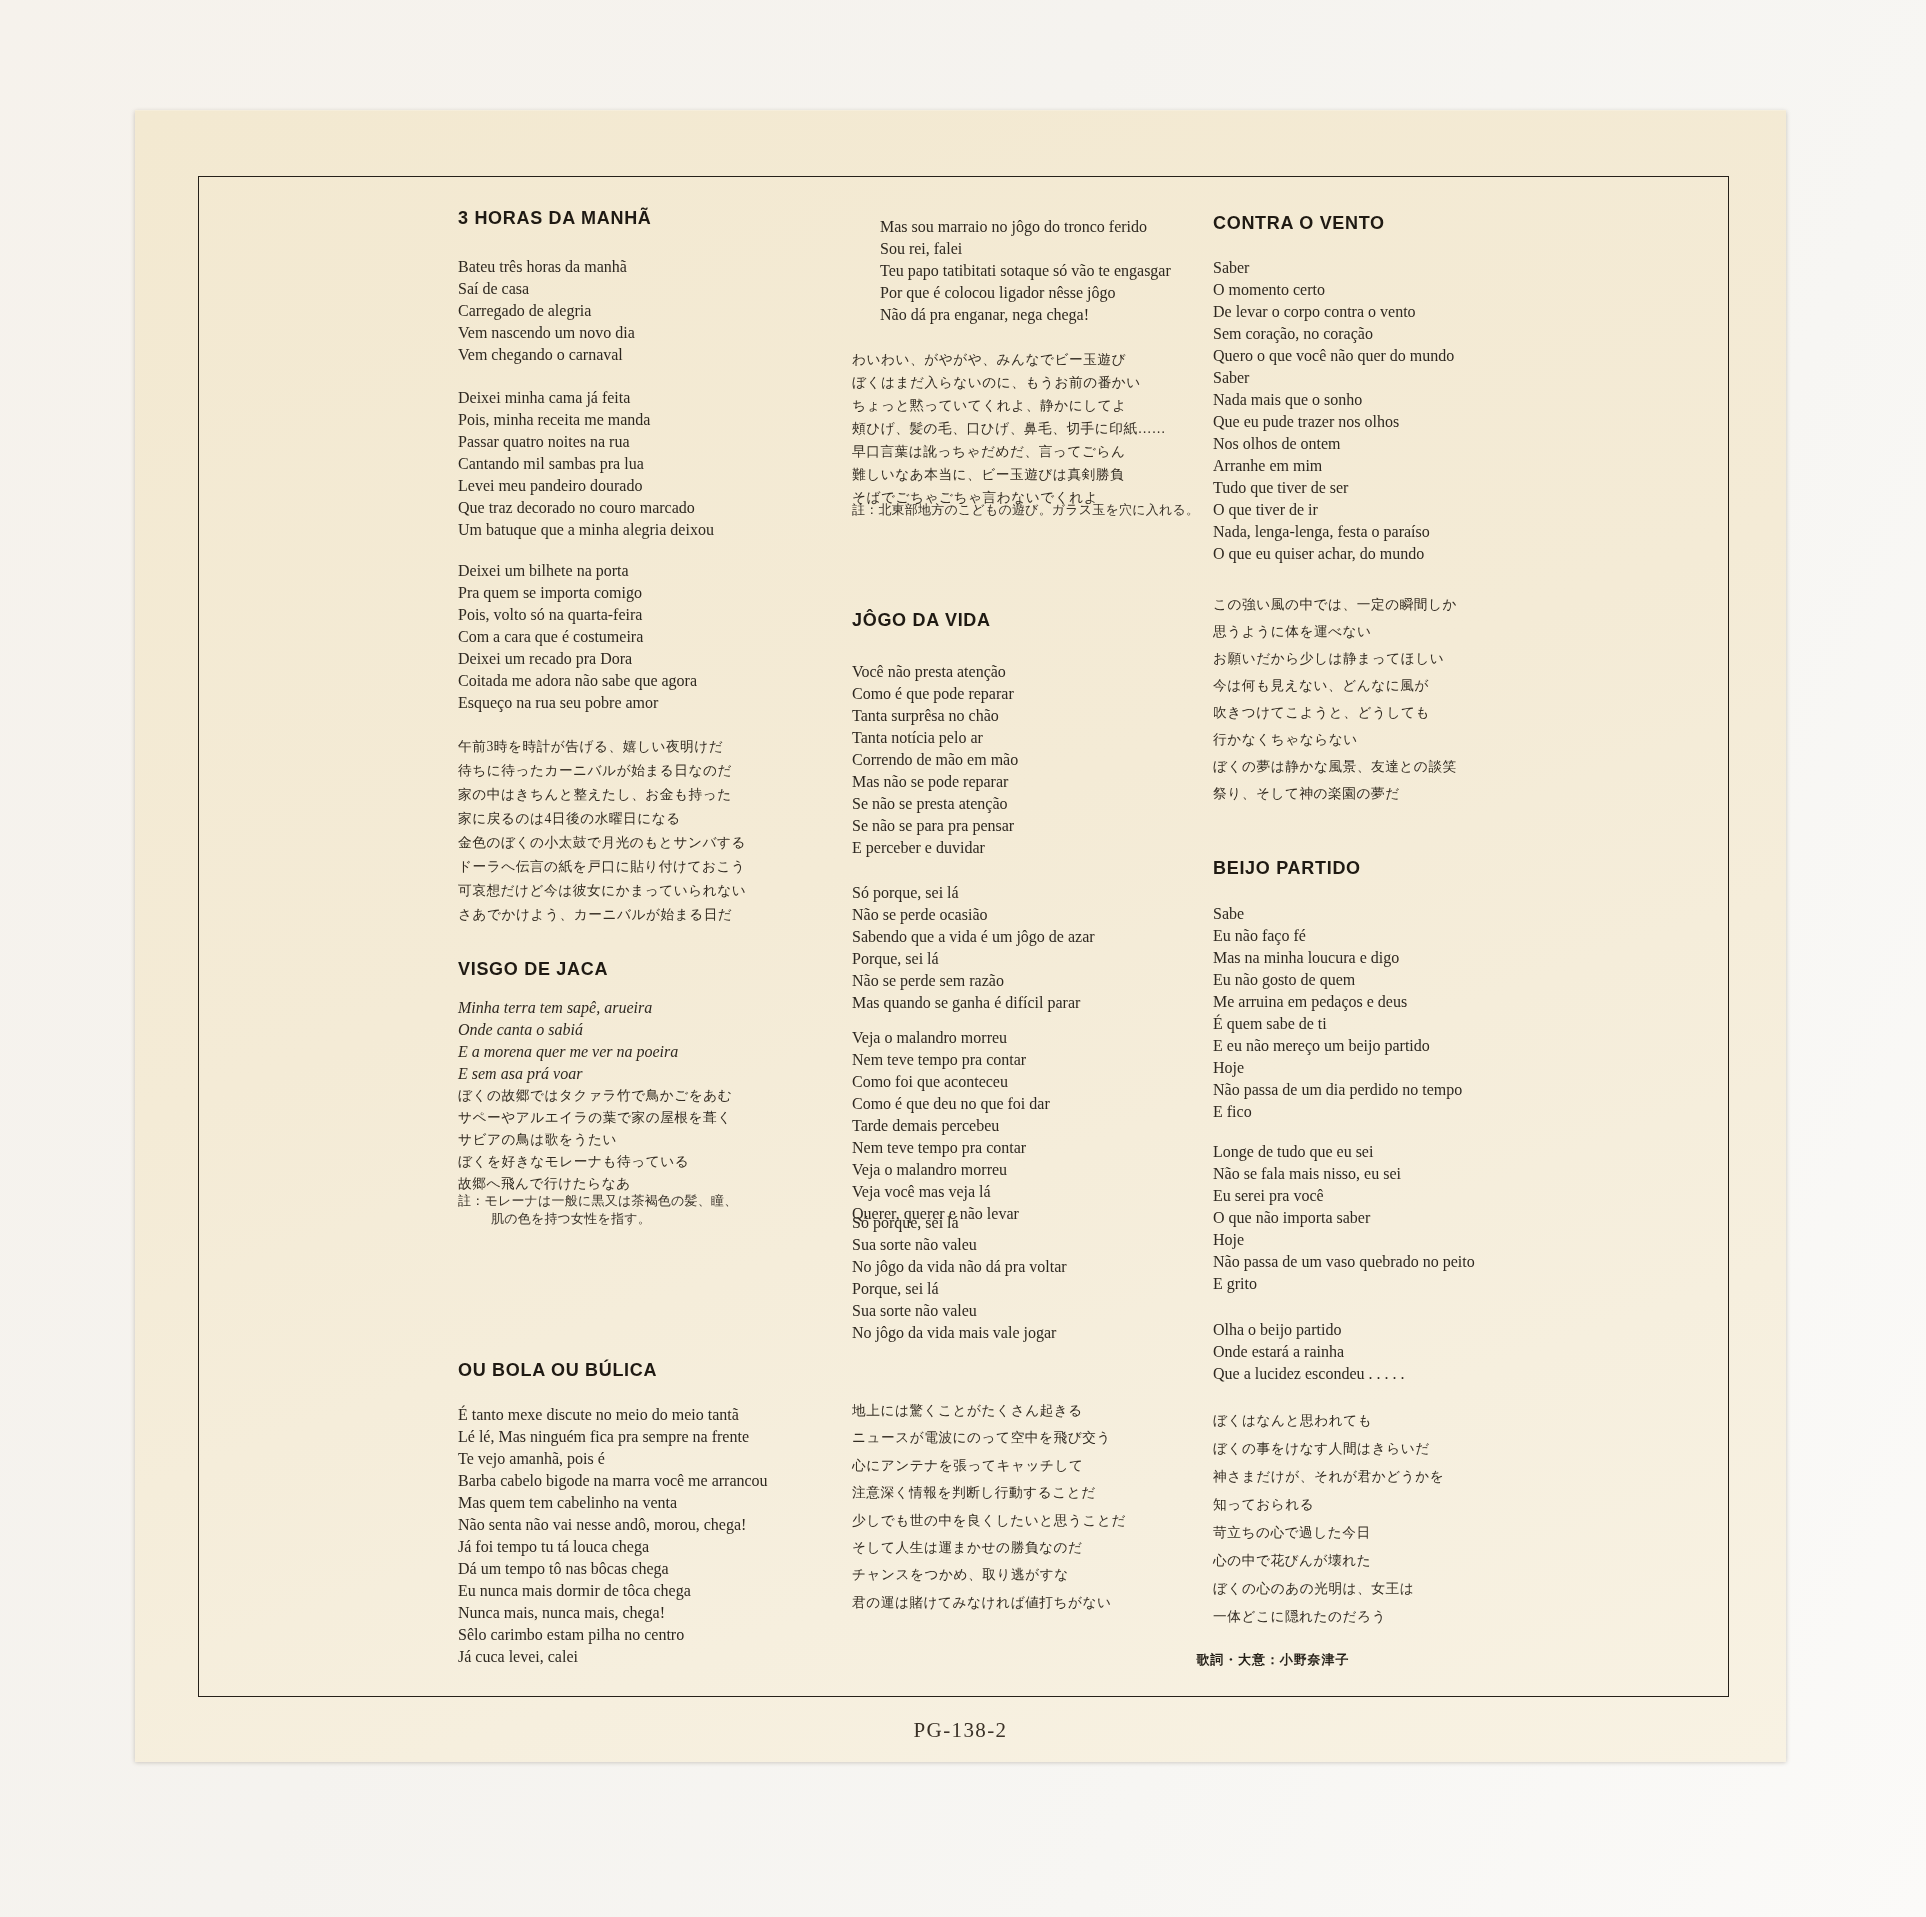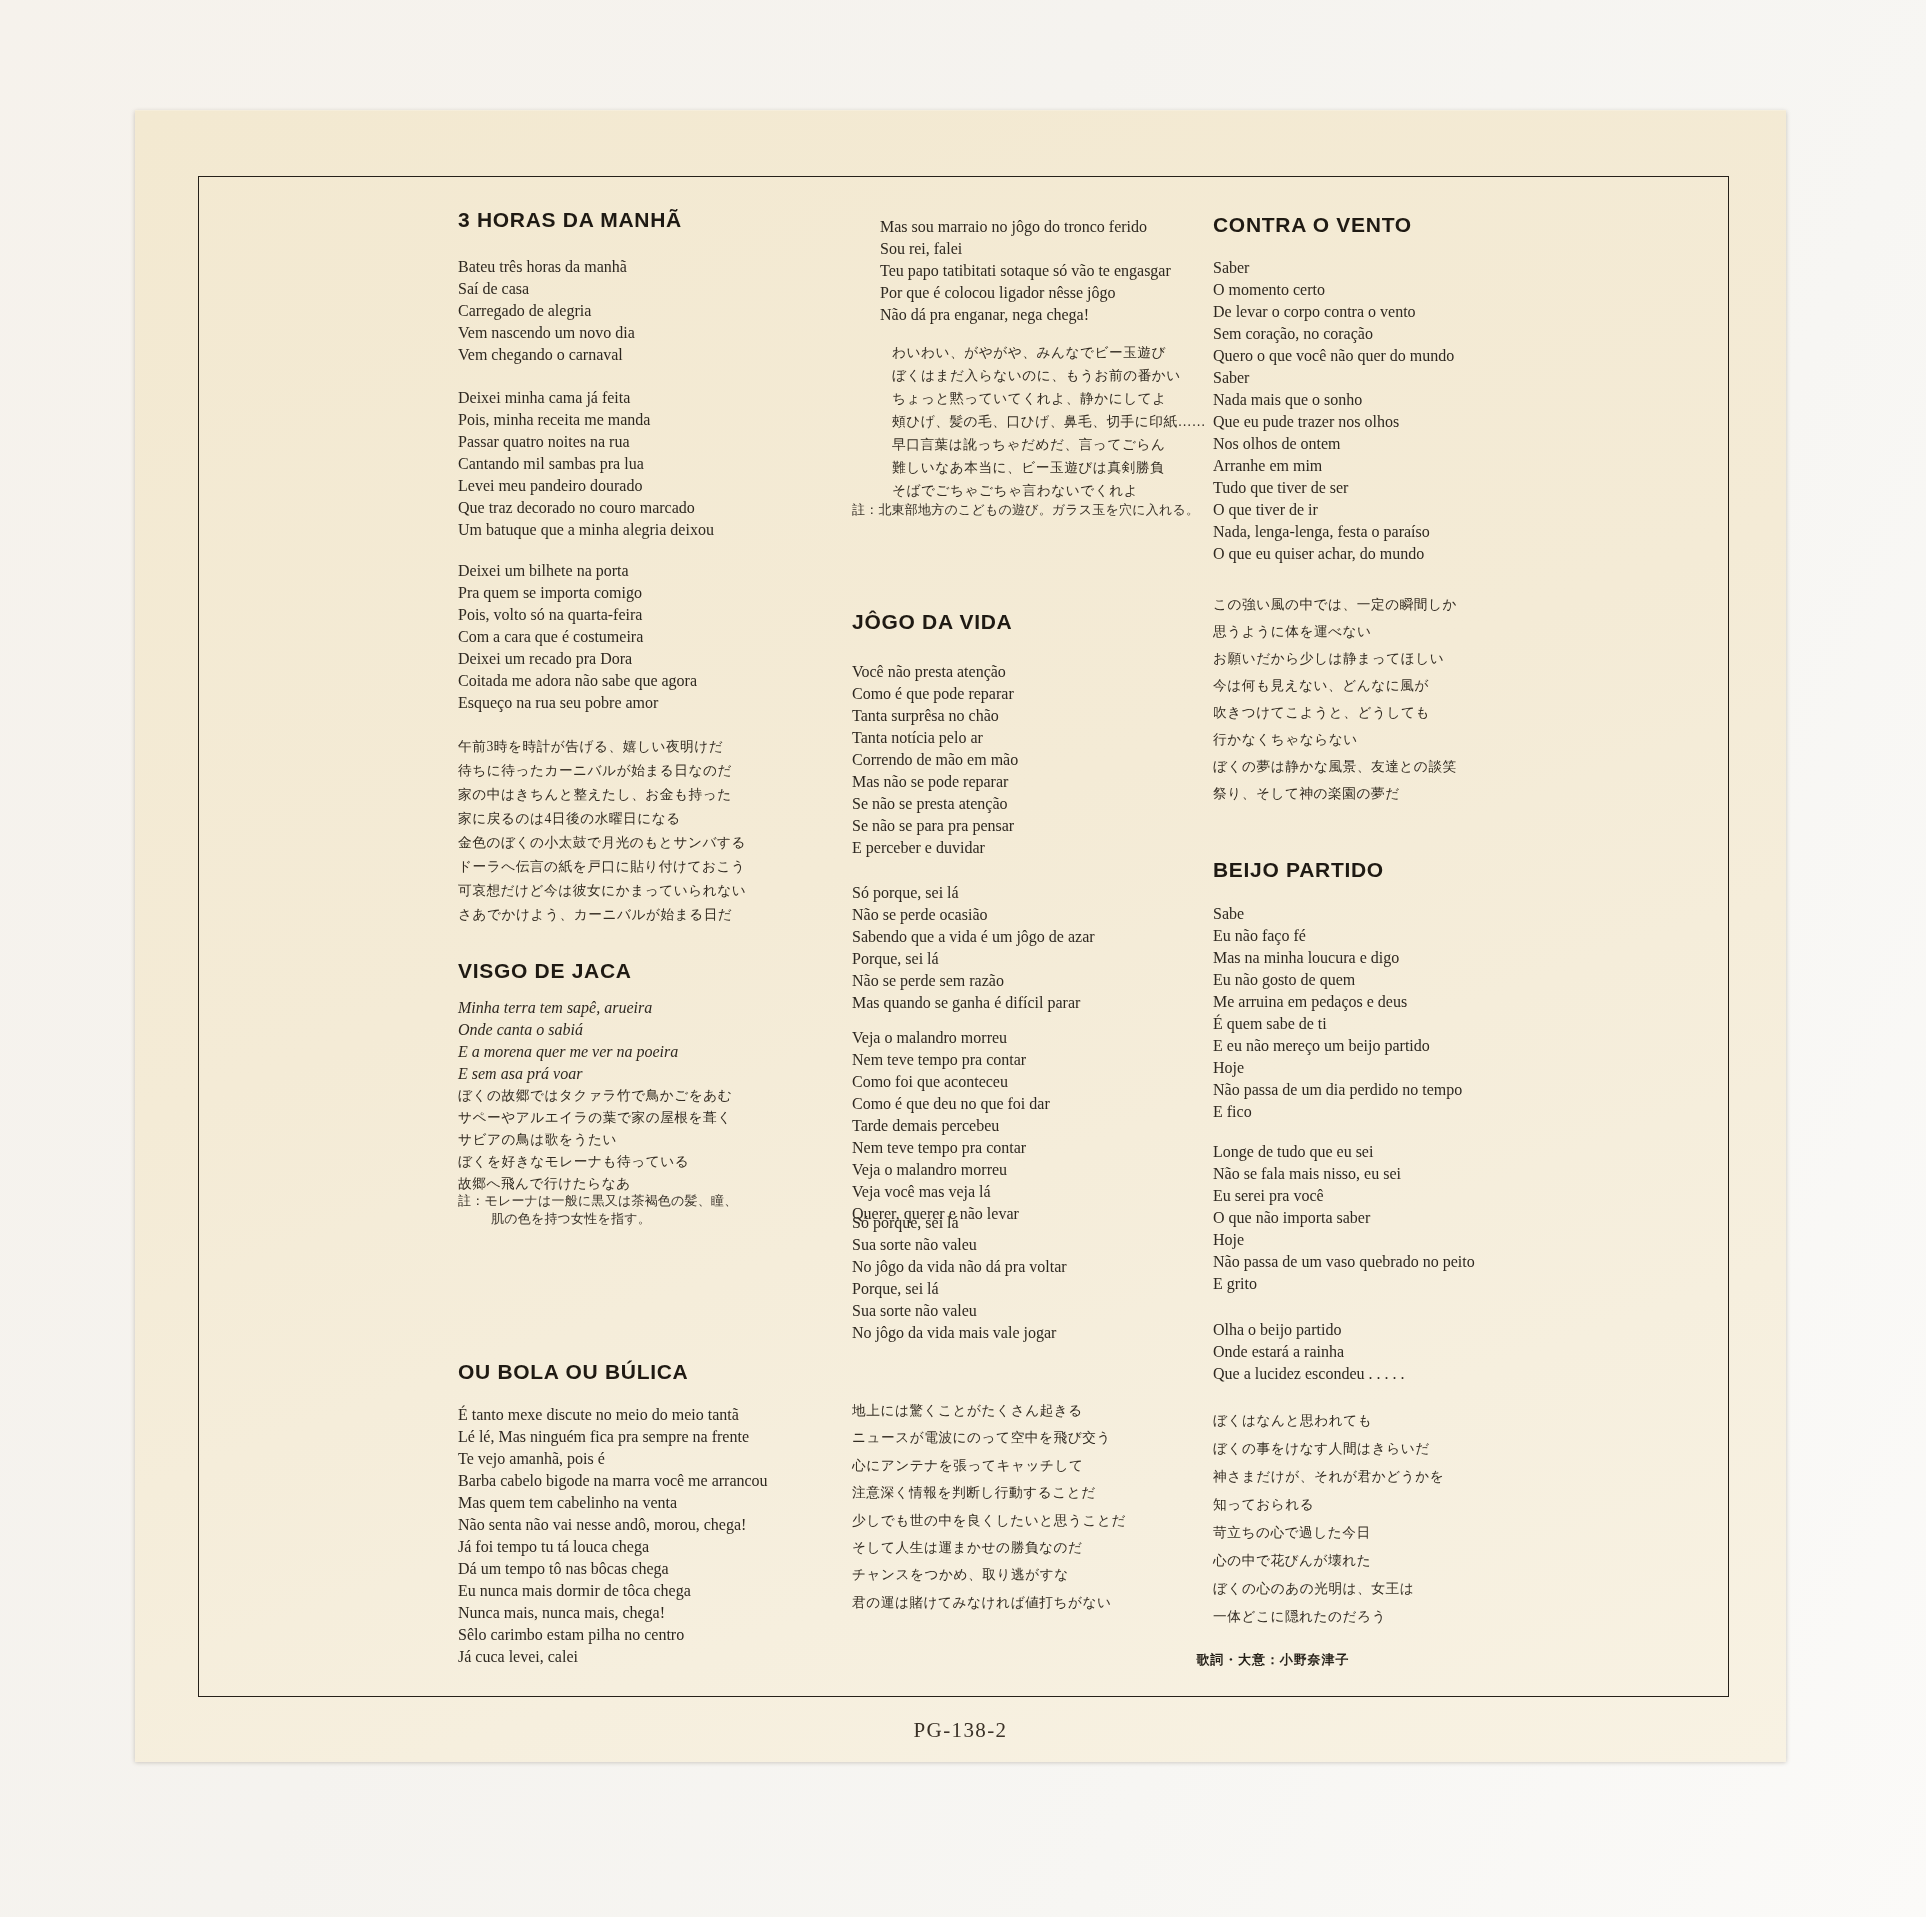--- a/index.html
+++ b/index.html
@@ -18,21 +18,21 @@
     position:absolute; left:63px; top:66px; width:1529px; height:1519px;
     border:1.4px solid #26211a;
   }
   .col { position:absolute; }
   #col1 { left:323px;  top:98px; width:374px;  height:1514px; }
   #col2 { left:717px; top:101px; width:378px;  height:1514px; }
   #col3 { left:1078px; top:103px; width:407px;  height:1561px; }
   .block { position:absolute; left:0; white-space:nowrap; }
   .title {
     font-family:"Liberation Sans", "DejaVu Sans", sans-serif;
-    font-weight:700; font-size:21px; letter-spacing:0.7px; color:#1f1a13;
+    font-weight:700; font-size:18px; letter-spacing:0.7px; color:#1f1a13;
   }
   .pt { font-size:16px; line-height:22px; color:#2e2820; }
   .jp { font-size:13.7px; color:#332c22; letter-spacing:0.5px;
         font-family:"Liberation Serif", "DejaVu Serif", serif; }
   .note { font-size:13px; color:#3a332a; letter-spacing:0.2px; line-height:18px; }
   .note .line + .line { padding-left:33px; }
   .credit {
     font-family:"Liberation Sans", "DejaVu Sans", sans-serif;
     font-weight:600; font-size:13px; letter-spacing:0.9px; color:#241f17;
   }
@@ -122,21 +122,21 @@
   </div>
 
   <div class="col" id="col2">
     <div class="block pt" style="top:5px;margin-left:28px;">
         <div class="line">Mas sou marraio no jôgo do tronco ferido</div>
         <div class="line">Sou rei, falei</div>
         <div class="line">Teu papo tatibitati sotaque só vão te engasgar</div>
         <div class="line">Por que é colocou ligador nêsse jôgo</div>
         <div class="line">Não dá pra enganar, nega chega!</div>
       </div>
-    <div class="block jp" style="top:130px; line-height:23px;margin-left:40px;">
+    <div class="block jp" style="top:137px; line-height:23px;">
         <div class="line">わいわい、がやがや、みんなでビー玉遊び</div>
         <div class="line">ぼくはまだ入らないのに、もうお前の番かい</div>
         <div class="line">ちょっと黙っていてくれよ、静かにしてよ</div>
         <div class="line">頰ひげ、髪の毛、口ひげ、鼻毛、切手に印紙……</div>
         <div class="line">早口言葉は訛っちゃだめだ、言ってごらん</div>
         <div class="line">難しいなあ本当に、ビー玉遊びは真剣勝負</div>
         <div class="line">そばでごちゃごちゃ言わないでくれよ</div>
       </div>
     <div class="block note" style="top:290px;">
         <div class="line">註：北東部地方のこどもの遊び。ガラス玉を穴に入れる。</div>

